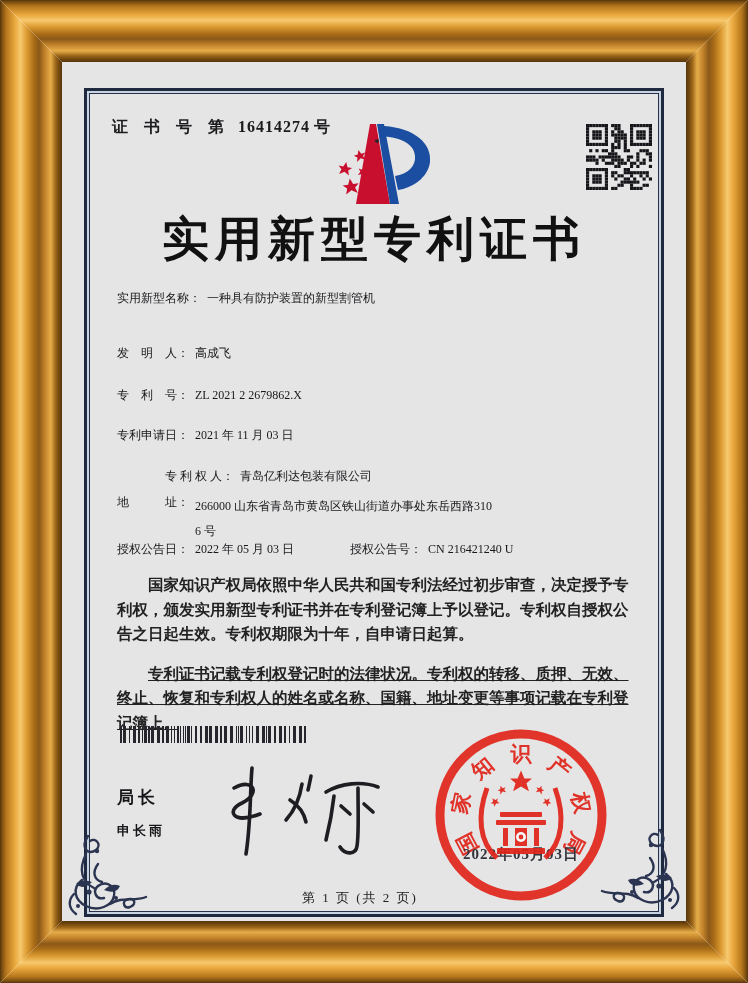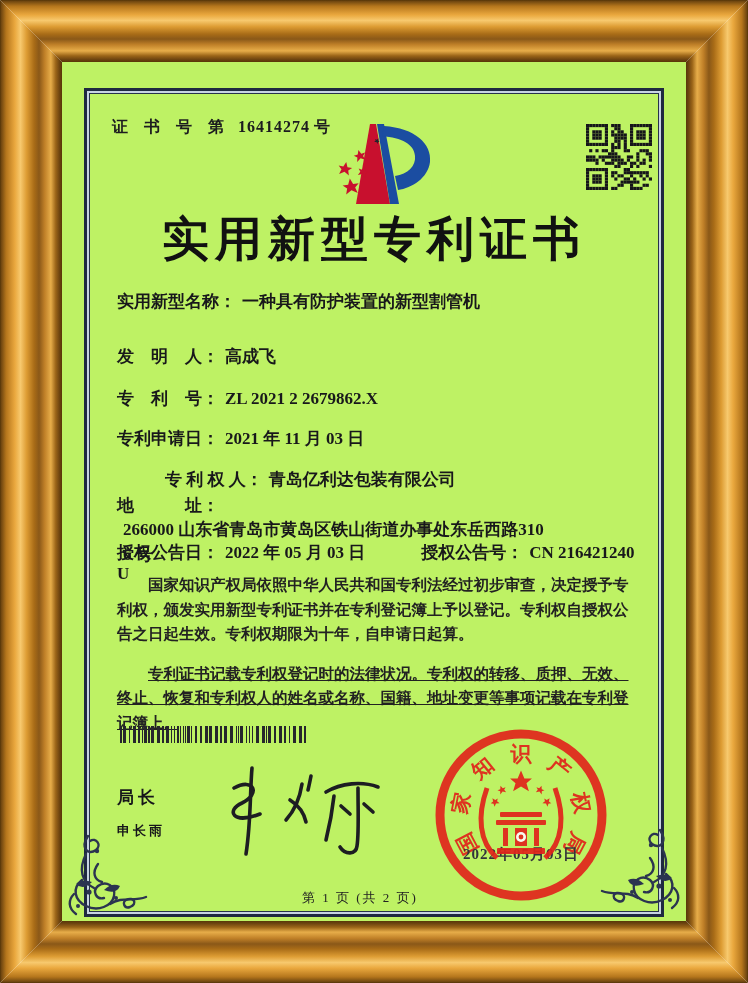--- a/index.html
+++ b/index.html
@@ -16,41 +16,41 @@
     background:linear-gradient(to top,#513307 0%,#6f4610 2%,#b5761c 10%,#eaa83e 24%,#f7c96e 33%,#dd9c33 43%,#a96c17 55%,#8a5818 63%,#c08028 72%,#e7ad49 82%,#9a6418 90%,#6d4410 96%,#583608 100%);
     clip-path:polygon(62px 0,calc(100% - 62px) 0,100% 100%,0 100%); }
   .fs-left   { top:0; bottom:0; left:0; width:62px;
     background:linear-gradient(to right,#513307 0%,#6f4610 2%,#b5761c 10%,#eaa83e 24%,#f7c96e 33%,#dd9c33 43%,#a96c17 55%,#8a5818 63%,#c08028 72%,#e7ad49 82%,#9a6418 90%,#6d4410 96%,#583608 100%);
     clip-path:polygon(0 0,100% 62px,100% calc(100% - 62px),0 100%); }
   .fs-right  { top:0; bottom:0; right:0; width:62px;
     background:linear-gradient(to left,#513307 0%,#6f4610 2%,#b5761c 10%,#eaa83e 24%,#f7c96e 33%,#dd9c33 43%,#a96c17 55%,#8a5818 63%,#c08028 72%,#e7ad49 82%,#9a6418 90%,#6d4410 96%,#583608 100%);
     clip-path:polygon(0 62px,100% 0,100% 100%,0 calc(100% - 62px)); }
 
   
-  .paper { position:absolute; inset:62px; background:#bef264; z-index:1; }
+  .paper { position:absolute; inset:62px; background:#e5e5e5; z-index:1; }
 
   
   .inner-border { position:absolute; inset:26px 22px 4px 22px; border:3px solid #1f2940; pointer-events:none; }
   .inner-border::before { content:""; position:absolute; inset:0; border:2px solid #c7d4e2; }
   .inner-border::after  { content:""; position:absolute; inset:2px; border:1.5px solid #27324a; }
 
   .corner-orn { position:absolute; z-index:2; }
   .corner-orn.right { transform:scaleX(-1); }
 
   
   .cert-no { position:absolute; left:50px; top:55px; font-size:16px; font-weight:700; color:#1c1c1f; }
   .cert-no .zh { letter-spacing:6px; }
   .cert-no .num { letter-spacing:1px; margin-left:4px; }
   .logo { position:absolute; left:258px; top:52px; }
   .qr   { position:absolute; left:524px; top:62px; }
   .title { position:absolute; top:146px; width:100%; text-align:center;
     font-size:47px; font-weight:700; letter-spacing:6px; color:#111; }
 
   
-  .row { position:absolute; left:55px; right:36px; font-size:17px; font-weight:700; color:#18181b; }
+  .row { position:absolute; left:55px; right:36px; font-size:12px; font-weight:400; color:#18181b; }
   .row .lbl { white-space:pre; }
   .row .val { margin-left:6px; }
   .row .lbl2 { white-space:pre; margin-left:56px; }
   .addr-wrap { display:inline-block; vertical-align:top; width:430px; line-height:25px; }
 
   
   .paras { position:absolute; left:55px; top:511px; width:520px;
     font-size:15.5px; line-height:24.5px; color:#222; font-weight:600; }
   .paras p { text-indent:2em; }
   .paras p + p { margin-top:15px;text-decoration:underline; }

